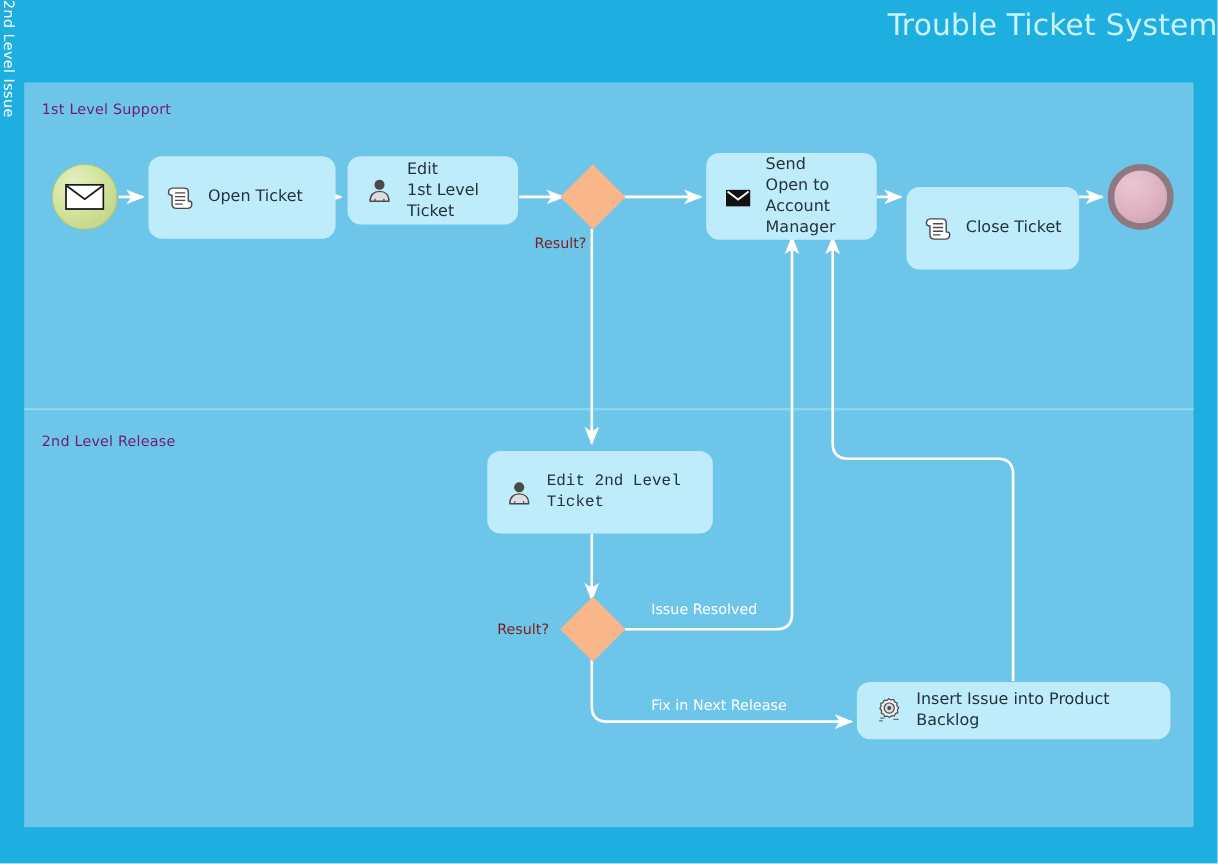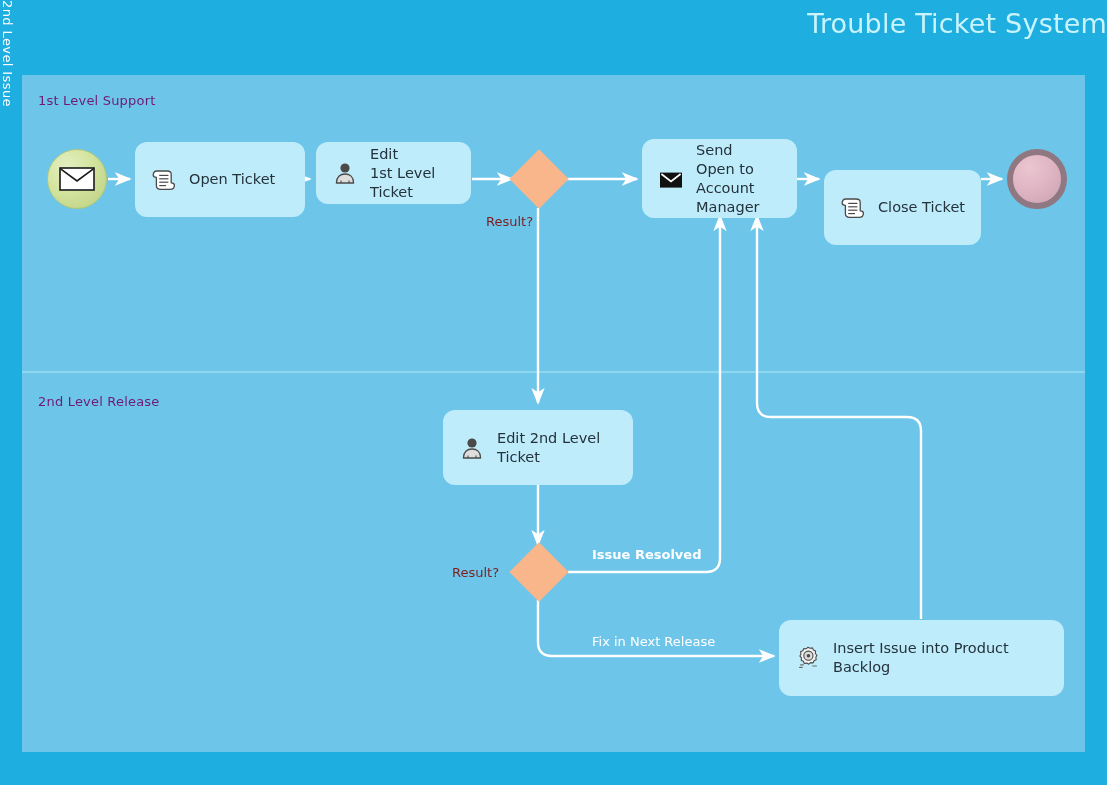--- a/index.html
+++ b/index.html
@@ -120,21 +120,21 @@
   
   .edge-label {
     position: absolute;
     font-size: 13px;
     white-space: nowrap;
   }
   .edge-label.white { color: #FFFFFF; }
   .edge-label.teal  { color: #7f1d1d; }
   #label-result-1 { left: 486px; top: 214px; }
   #label-result-2 { left: 452px; top: 565px; }
-  #label-issue-resolved { left: 592px; top: 547px; font-weight: bold; }
+  #label-issue-resolved { left: 592px; top: 547px; }
   #label-fix-next-release { left: 592px; top: 634px; }
   #label-2nd-level-issue {
     left: 512px;
     top: 258px;
     writing-mode: vertical-rl;
     text-orientation: mixed;
     font-size: 13px;
     color: #FFFFFF;
     letter-spacing: 0.4px;
   }
@@ -239,33 +239,33 @@
         <path d="M 6 4 C 3.2 4 2.2 6 2.2 8 C 2.2 10 4 10.4 5.4 10.4 L 5.4 18.6 C 5.4 21 7.2 22.4 9.6 22.4 L 19 22.4 C 22 22.4 23.4 20.4 23.4 18.2 C 23.4 16.2 21.6 15.8 20.2 15.8 L 20.2 7.4 C 20.2 5 18.4 4 16 4 Z" fill="#FFFFFF" stroke="#4A4A4A" stroke-width="1.3" stroke-linejoin="round"></path>
         <line x1="8.2" y1="8.4" x2="17.4" y2="8.4" stroke="#4A4A4A" stroke-width="1.2"></line>
         <line x1="8.2" y1="11.8" x2="17.4" y2="11.8" stroke="#4A4A4A" stroke-width="1.2"></line>
         <line x1="8.2" y1="15.2" x2="17.4" y2="15.2" stroke="#4A4A4A" stroke-width="1.2"></line>
         <line x1="8.2" y1="18.6" x2="15" y2="18.6" stroke="#4A4A4A" stroke-width="1.2"></line>
       </svg>
     </span>
     <span class="task-label">Close Ticket</span>
   </div>
 
-  <div class="task" id="task-edit-2nd-level" style="left:443px; top:410px; width:190px; height:75px;">
+  <div class="task" id="task-edit-2nd-level" style="left:443px; top:410px; width:205px; height:75px;font-family:Liberation Mono, monospace;">
     <span class="task-icon">
       <svg width="26" height="26" viewBox="0 0 26 26">
         <circle cx="13" cy="8" r="4.6" fill="#4A4A4A"></circle>
         <path d="M 4.4 23 C 4.4 17 8.2 14 13 14 C 17.8 14 21.6 17 21.6 23 Z" fill="#DEDEDE" stroke="#4A4A4A" stroke-width="1.3" stroke-linejoin="round"></path>
         <line x1="9" y1="20.6" x2="9" y2="23" stroke="#4A4A4A" stroke-width="1.1"></line>
         <line x1="17" y1="20.6" x2="17" y2="23" stroke="#4A4A4A" stroke-width="1.1"></line>
       </svg>
     </span>
     <span class="task-label">Edit 2nd Level Ticket</span>
   </div>
 
-  <div class="task" id="task-insert-backlog" style="left:779px; top:620px; width:285px; height:76px;justify-content:space-between;">
+  <div class="task" id="task-insert-backlog" style="left:779px; top:620px; width:285px; height:52px;justify-content:space-between;">
     <span class="task-icon">
       <svg width="26" height="26" viewBox="0 0 26 26">
         <g fill="#F2F2F2" stroke="#4A4A4A" stroke-width="1.1" stroke-linejoin="round">
           <path d="M 13 2.2 L 15.1 3.3 L 17.5 2.9 L 18.4 5.1 L 20.6 6.1 L 20.3 8.5 L 21.9 10.3 L 20.8 12.4 L 21.2 14.8 L 19 15.7 L 18 17.9 L 15.6 17.6 L 13.8 19.2 L 11.7 18.1 L 9.3 18.5 L 8.4 16.3 L 6.2 15.3 L 6.5 12.9 L 4.9 11.1 L 6 9 L 5.6 6.6 L 7.8 5.7 L 8.8 3.5 L 11.2 3.8 Z"></path>
         </g>
         <circle cx="13.4" cy="10.7" r="4.6" fill="#DCDCDC" stroke="#4A4A4A" stroke-width="1.1"></circle>
         <circle cx="13.4" cy="10.7" r="1.8" fill="#4A4A4A"></circle>
         <path d="M 5.6 19.8 L 8.4 19.8 M 17.6 21 L 21.4 21 M 4.6 22.4 L 7.2 22.4" fill="none" stroke="#6E6E6E" stroke-width="1.2" stroke-linecap="round"></path>
       </svg>
     </span>

